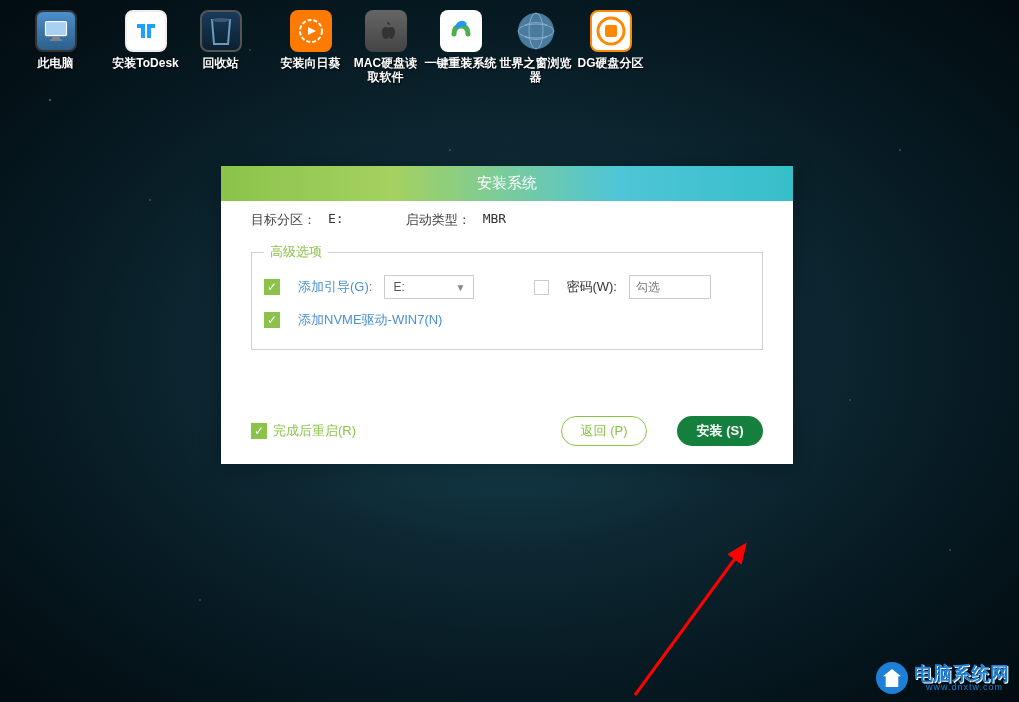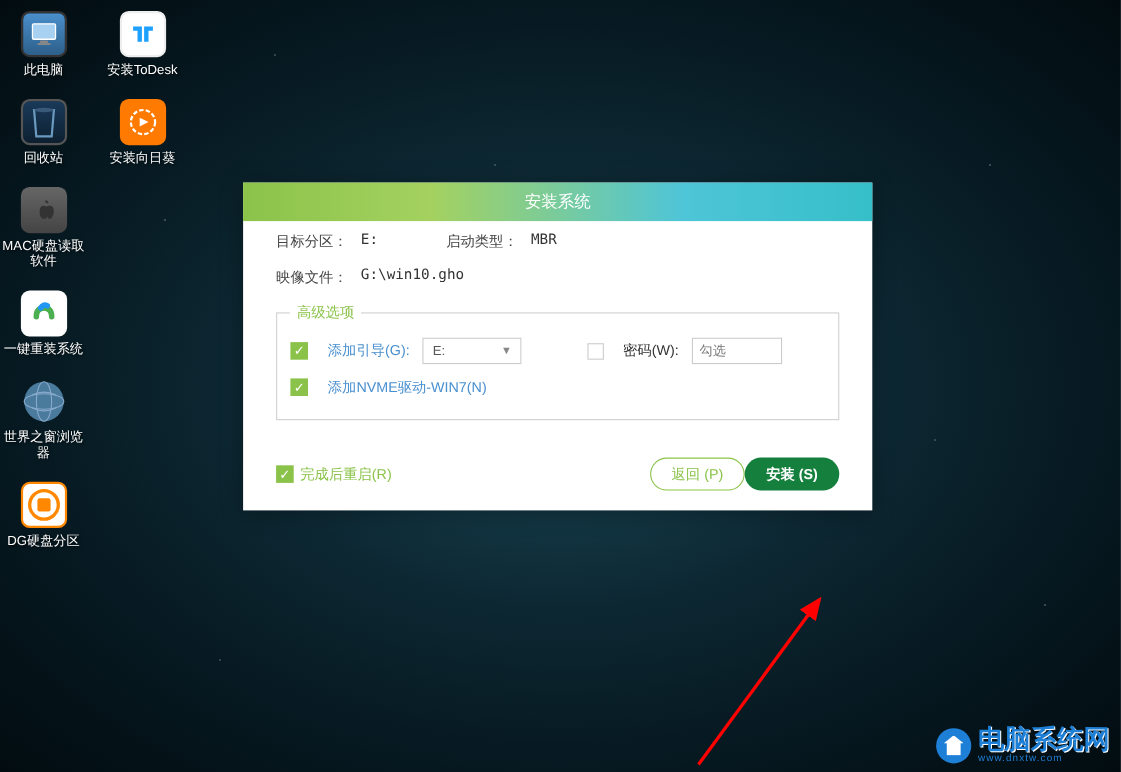--- a/index.html
+++ b/index.html
@@ -28,23 +28,24 @@
                         radial-gradient(1px 1px at 900px 150px, rgba(255,255,255,0.6), transparent),
                         radial-gradient(1px 1px at 850px 400px, rgba(255,255,255,0.5), transparent),
                         radial-gradient(1px 1px at 950px 550px, rgba(255,255,255,0.6), transparent),
                         radial-gradient(1px 1px at 200px 600px, rgba(255,255,255,0.5), transparent);
       pointer-events: none;
     }
     
     .desktop-icons {
       position: absolute;
       top: 10px;
-      left: 2px;
-      display: flex;
-      flex-direction: column;
+      left: 18px;
+      display: flex;
+      flex-direction: row;
+      font-weight: bold;
     }
     .icon-col {
       display: flex;
       gap: 15px;
     }
     .desktop-icon {
       display: flex;
       flex-direction: column;
       align-items: center;
       width: 75px;
@@ -196,21 +197,21 @@
       display: flex;
       align-items: center;
       justify-content: space-between;
     }
     .footer-left {
       display: flex;
       align-items: center;
     }
     .footer-buttons {
       display: flex;
-      gap: 0;
+      gap: 30px;
     }
     .btn {
       width: 86px;
       height: 30px;
       border-radius: 15px;
       display: flex;
       align-items: center;
       justify-content: center;
       font-size: 13px;
       cursor: pointer;
@@ -257,28 +258,29 @@
       background: white;
       clip-path: polygon(50% 0%, 100% 40%, 85% 40%, 85% 100%, 15% 100%, 15% 40%, 0% 40%);
     }
     .wm-text {
       display: flex;
       flex-direction: column;
       line-height: 1;
     }
     .wm-title {
       color: #1e7fd6;
-      font-size: 24px;
+      font-size: 19px;
       font-weight: bold;
       text-shadow: 1px 1px 0 white;
     }
     .wm-url {
       color: #1e7fd6;
       font-size: 9px;
       letter-spacing: 1px;
+      margin-left: 12px;
     }
   </style>
 </head>
 <body>
 
 <div class="desktop-icons">
   <div class="icon-col">
     <div class="desktop-icon">
       <div class="icon-img icon-thispc">
         <svg width="28" height="28" viewBox="0 0 24 24">
@@ -368,24 +370,20 @@
 
 <div class="dialog">
   <div class="dialog-title">安装系统</div>
   <div class="dialog-body">
     <div class="info-row info-row-1">
       <span class="info-label">目标分区：</span>
       <span class="info-value">E:</span>
       <span class="spacer"></span>
       <span class="info-label">启动类型：</span>
       <span class="info-value">MBR</span>
-    </div>
-    <div class="info-row">
-      <span class="info-label">映像文件：</span>
-      <span class="info-value">G:\win10.gho</span>
     </div>
     <fieldset class="advanced-fieldset">
       <legend class="advanced-legend">高级选项</legend>
       <div class="adv-row">
         <span class="checkbox">✓</span>
         <span class="adv-label">添加引导(G):</span>
         <div class="select-box">
           <span>E:</span>
           <span class="select-arrow">▼</span>
         </div>

